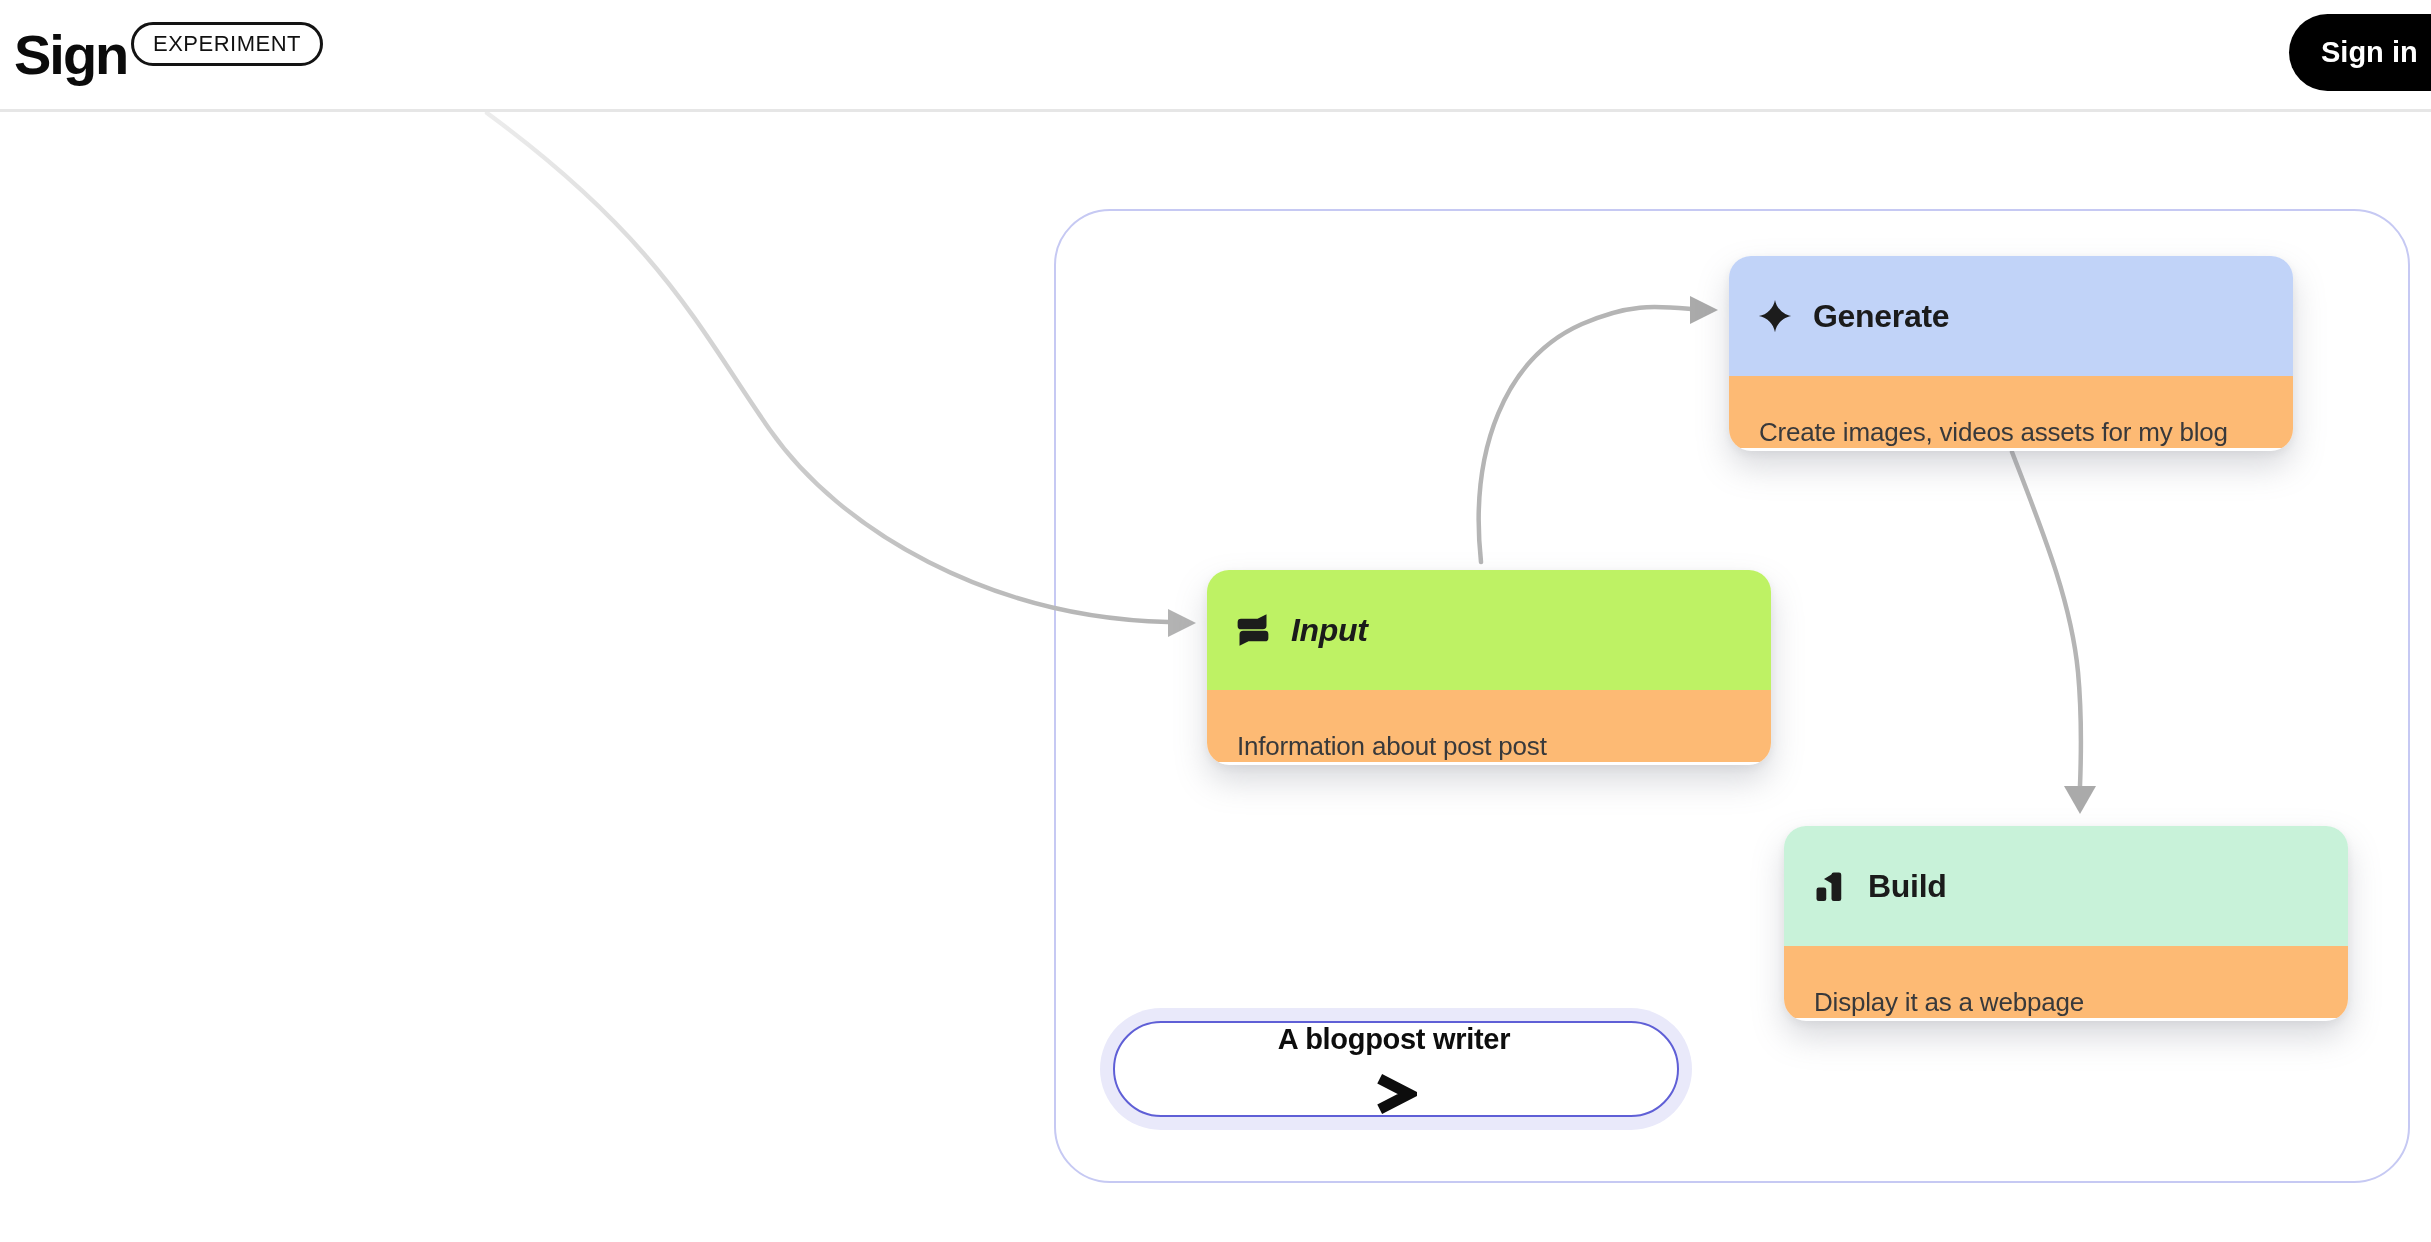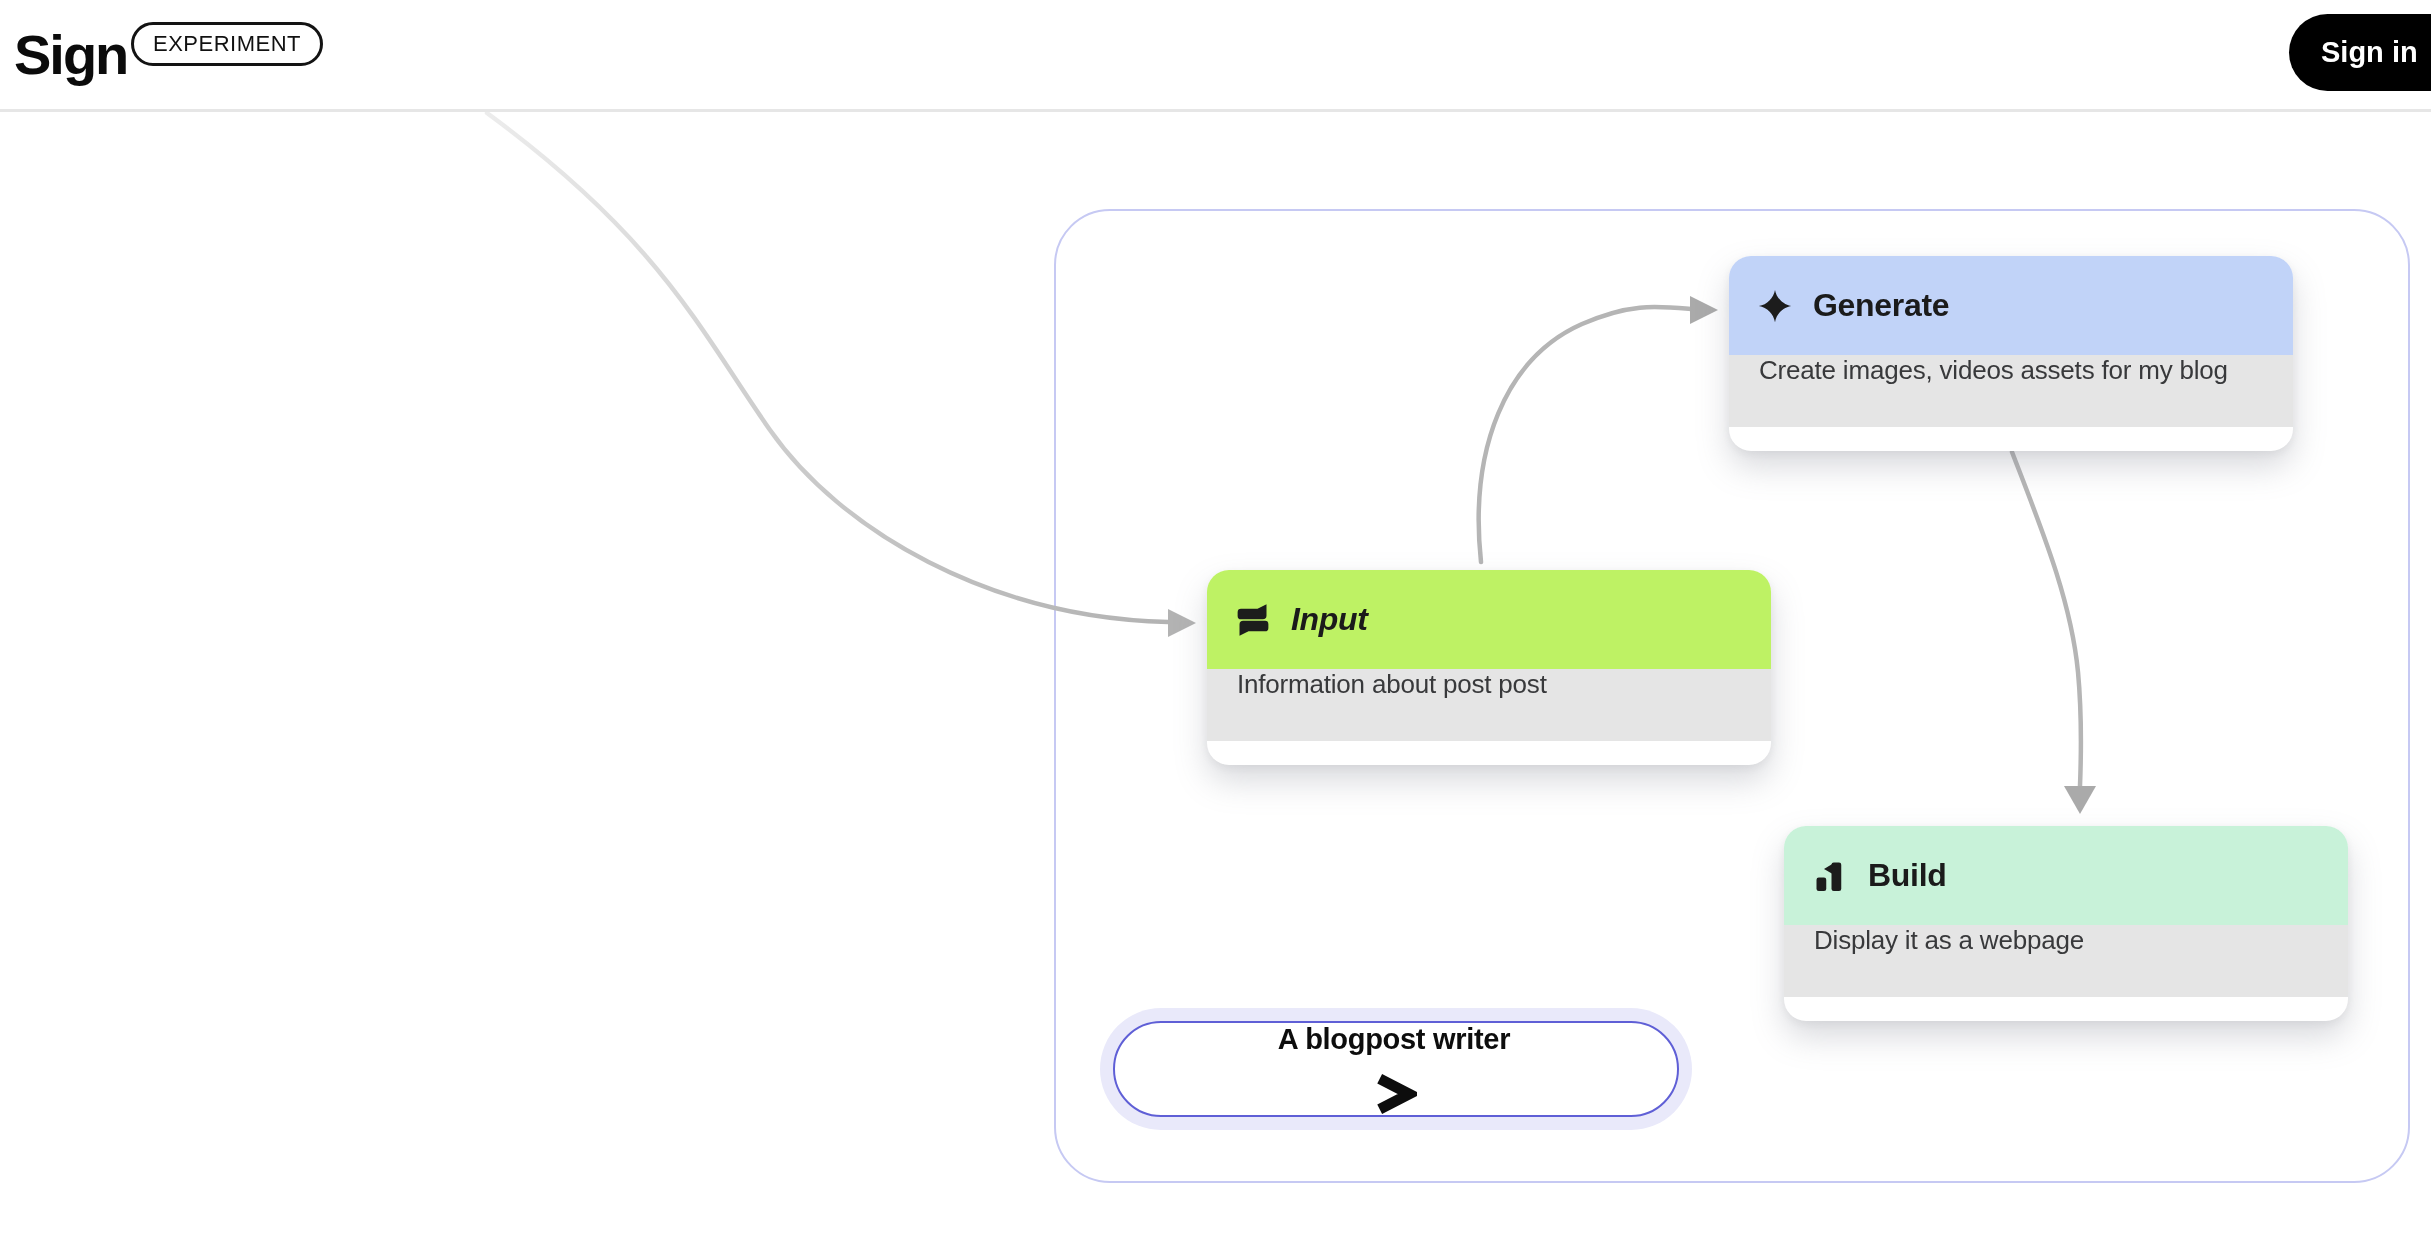--- a/index.html
+++ b/index.html
@@ -27,24 +27,24 @@
   
   .panel{position:absolute;left:1054px;top:209px;width:1352px;height:970px;
          border:2px solid #c6c9f3;border-radius:56px;background:#ffffff;z-index:1;}
 
   .connectors{position:absolute;left:0;top:0;z-index:2;pointer-events:none;}
 
   
   .card{position:absolute;width:564px;height:195px;border-radius:22px;overflow:hidden;
         background:#ffffff;z-index:4;
         box-shadow:0 16px 32px rgba(128,132,145,0.30),0 3px 8px rgba(0,0,0,0.06);}
-  .card-head{height:99px;display:flex;align-items:center;padding-left:28px;gap:20px;}
+  .card-head{height:120px;display:flex;align-items:center;padding-left:28px;gap:20px;}
   .card-head .node-icon{width:36px;height:36px;flex:0 0 auto;}
   .card-title{font-size:32px;font-weight:600;color:#1b1b1b;letter-spacing:-0.3px;}
-  .card-body{height:72px;display:flex;align-items:flex-start;padding-left:30px;background:#e5e5e5;}
+  .card-body{height:72px;display:flex;align-items:flex-end;padding-left:30px;background:#fdba74;}
   .card-desc{font-size:26px;color:#38393b;letter-spacing:-0.2px;}
 
   .card-generate{left:1729px;top:256px;}
   .card-input{left:1207px;top:570px;}
   .card-output{left:1784px;top:826px;}
 
   
   .prompt-outer{position:absolute;left:1100px;top:1008px;width:592px;height:122px;
                 border-radius:999px;background:#e9e9fa;z-index:4;}
   .prompt{position:absolute;left:13px;top:13px;width:566px;height:96px;box-sizing:border-box;

